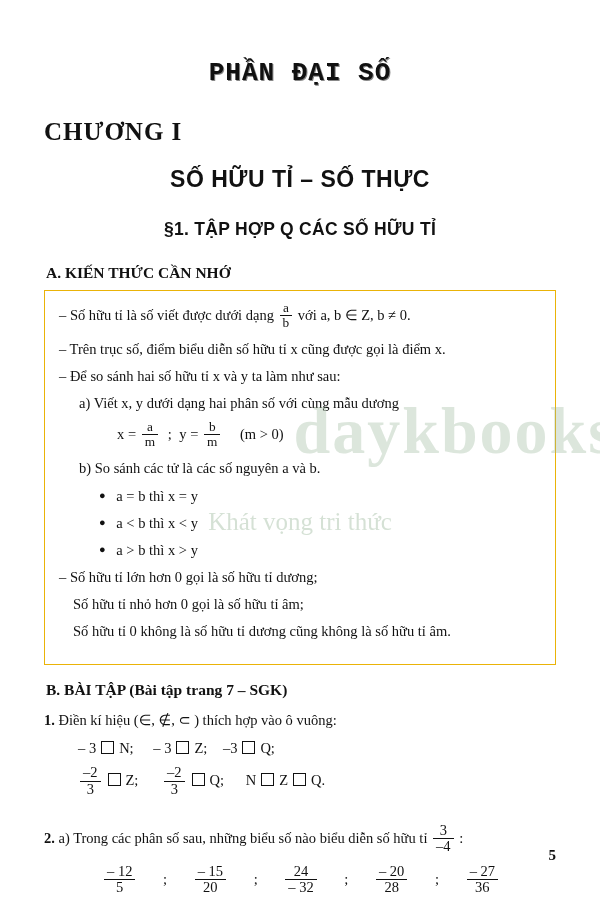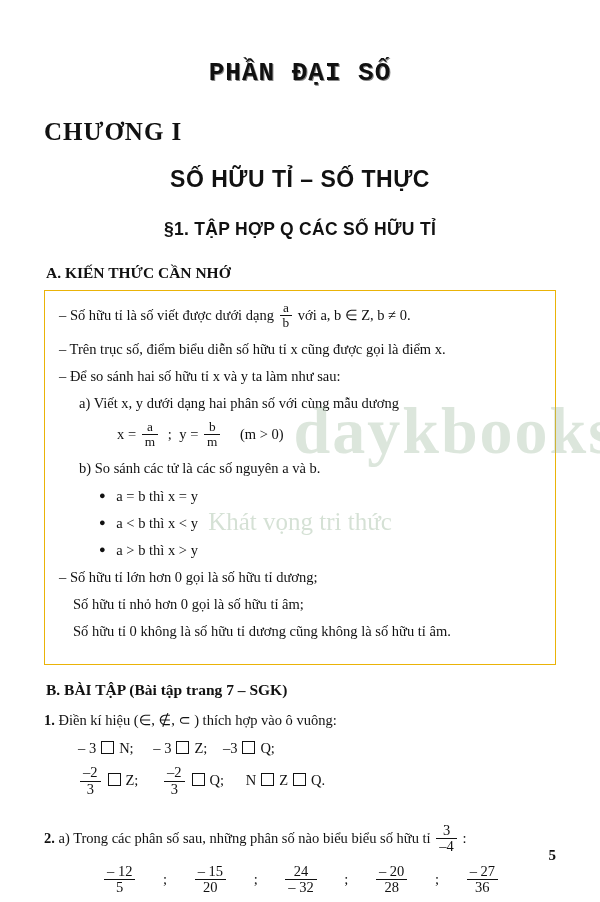--- a/index.html
+++ b/index.html
@@ -270,21 +270,21 @@
         </span><span class="sq"></span><span>Q;</span>
       </span>
       <span class="nowrap" style="margin-left:18px">
         <span>N</span><span class="sq"></span><span>Z</span><span class="sq"></span><span>Q.</span>
       </span>
     </div>
   </div>
 
   <div class="ex" style="margin-top:26px">
     <span class="ex-num">2.</span>
-    <span>a) Trong các phân số sau, những phân số nào biểu biểu số hữu tỉ</span>
+    <span>a) Trong các phân số sau, những biểu số nào biểu diễn số hữu tỉ</span>
     <span class="frac frac-big">
       <span class="num">3</span>
       <span class="den">–4</span>
     </span>
     <span>:</span>
 
     <div class="fraclist">
       <span class="frac">
         <span class="num">– 12</span>
         <span class="den">5</span>

